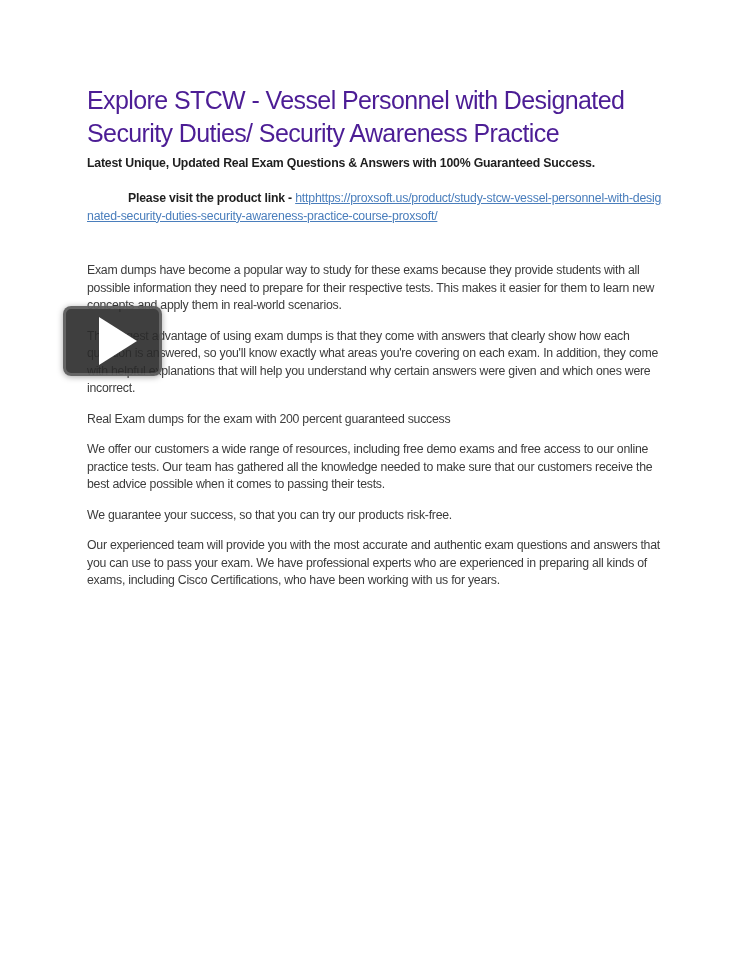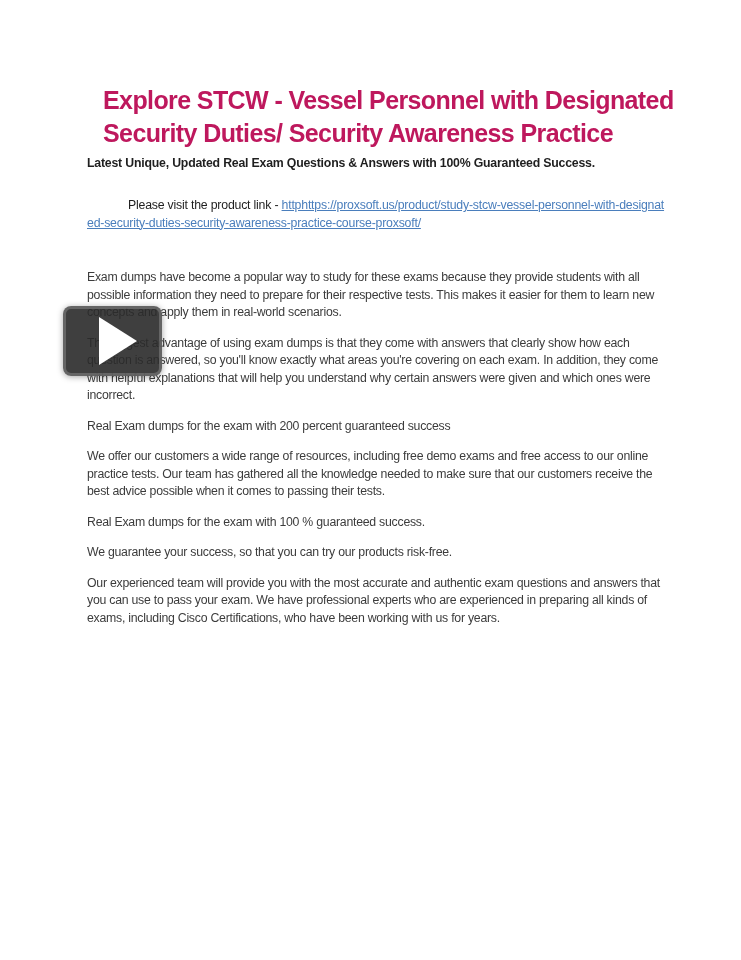--- a/index.html
+++ b/index.html
@@ -11,44 +11,44 @@
     background: #ffffff;
     overflow: hidden;
   }
   .content {
     position: absolute;
     left: 87px;
     top: 84px;
     width: 578px;
   }
   .title {
-    margin: 0 0 5px 16px;
+    margin: 0 0 5px 0;
     font-size: 25px;
     line-height: 33px;
-    font-weight: bold;
+    font-weight: normal;
     letter-spacing: -0.6px;
-    color: #be185d;
+    color: #4c1d95;
   }
   .title .tline { white-space: nowrap; }
   .subtitle {
-    margin: 0 0 25px 0;
+    margin: 0 0 18px 0;
     font-size: 12.3px;
     line-height: 17px;
     font-weight: bold;
     letter-spacing: -0.2px;
     color: #1f1f1f;
   }
   .link-para {
     margin: 0;
     font-size: 12.3px;
     line-height: 17.5px;
     letter-spacing: -0.2px;
     color: #1f1f1f;
   }
-  .link-prefix { font-weight: normal; padding-left: 41px; }
+  .link-prefix { font-weight: bold; padding-left: 41px; }
   .product-link {
     color: #4a7ebc;
     text-decoration: underline;
     word-break: break-all;
   }
   .body-section { margin-top: 37px; }
   .body-para {
     margin: 0 0 13px 0;
     font-size: 12.3px;
     line-height: 17.5px;
@@ -94,21 +94,20 @@
 
     <p class="subtitle">Latest Unique, Updated Real Exam Questions &amp; Answers with 100% Guaranteed Success.</p>
 
     <p class="link-para"><span class="link-prefix">Please visit the product link - </span><a class="product-link" href="httphttps://proxsoft.us/product/study-stcw-vessel-personnel-with-designated-security-duties-security-awareness-practice-course-proxsoft/">httphttps://proxsoft.us/product/study-stcw-vessel-personnel-with-designated-security-duties-security-awareness-practice-course-proxsoft/</a></p>
 
     <div class="body-section">
       <p class="body-para">Exam dumps have become a popular way to study for these exams because they provide students with all possible information they need to prepare for their respective tests. This makes it easier for them to learn new concepts and apply them in real-world scenarios.</p>
       <p class="body-para">The biggest advantage of using exam dumps is that they come with answers that clearly show how each question is answered, so you'll know exactly what areas you're covering on each exam.  In addition, they come with helpful explanations that will help you understand why certain answers were given and which ones were  incorrect.</p>
       <p class="body-para">Real Exam dumps for the exam with 200 percent guaranteed success</p>
       <p class="body-para">We offer our customers a wide range of resources, including free demo exams and free  access to our online practice tests. Our team  has gathered all the knowledge needed  to make sure that our customers receive the  best advice possible when it comes to passing their tests.</p>
-      <p class="body-para">Real Exam dumps for the exam with 100 % guaranteed success.</p>
       <p class="body-para">We guarantee your success, so that you can try our products risk-free.</p>
       <p class="body-para">Our experienced team  will provide you with the  most accurate and authentic exam questions and answers that you can use to  pass your exam. We have professional experts who are experienced in preparing all kinds of exams, including Cisco Certifications, who have been  working with us for years.</p>
     </div>
 
   </div>
 
   <div class="play-button">
     <div class="play-triangle"></div>
   </div>
 

